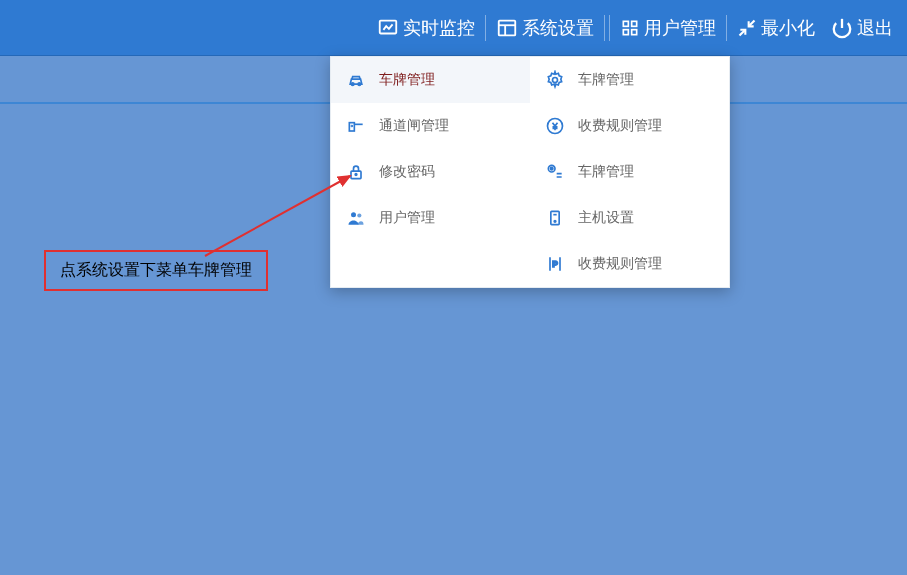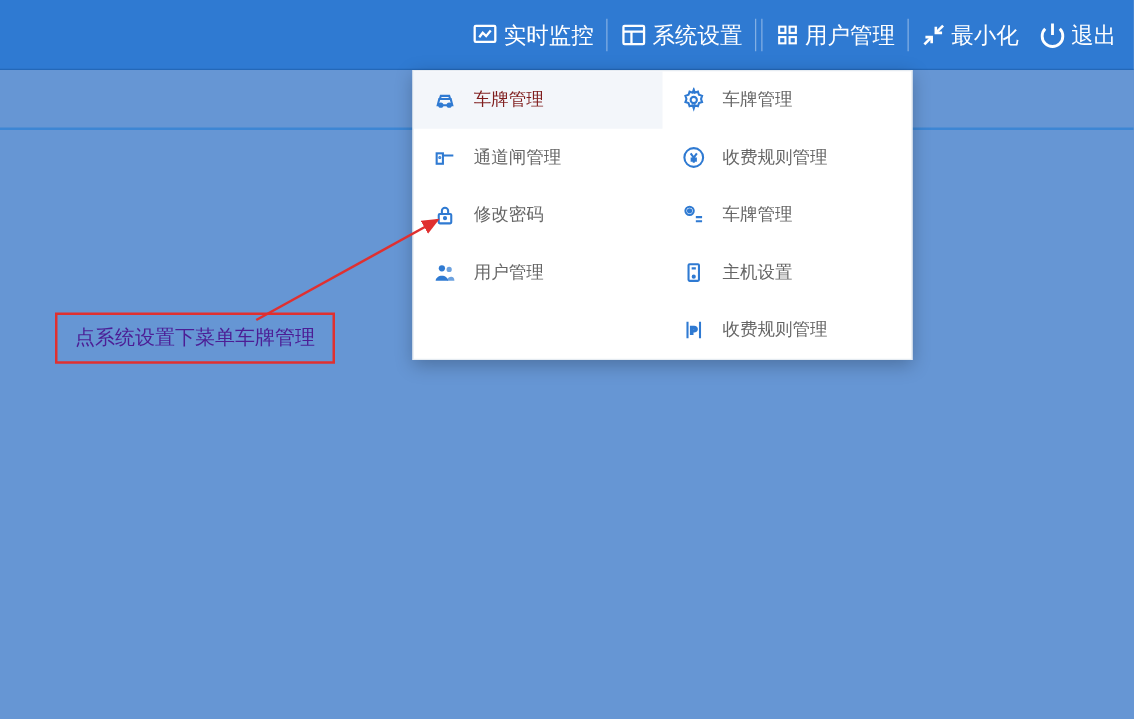--- a/index.html
+++ b/index.html
@@ -85,21 +85,21 @@
       display: inline-flex;
       align-items: center;
       justify-content: center;
       color: #2f7ad2;
     }
     .annotation {
       position: absolute;
       top: 146px;
       left: 44px;
       border: 2px solid #e03030;
-      color: #4c1d95;
+      color: #000000;
       background: transparent;
       padding: 8px 14px;
       font-size: 16px;
     }
     .arrow-svg {
       position: absolute;
       top: 57px;
       left: 195px;
       pointer-events: none;
     }

